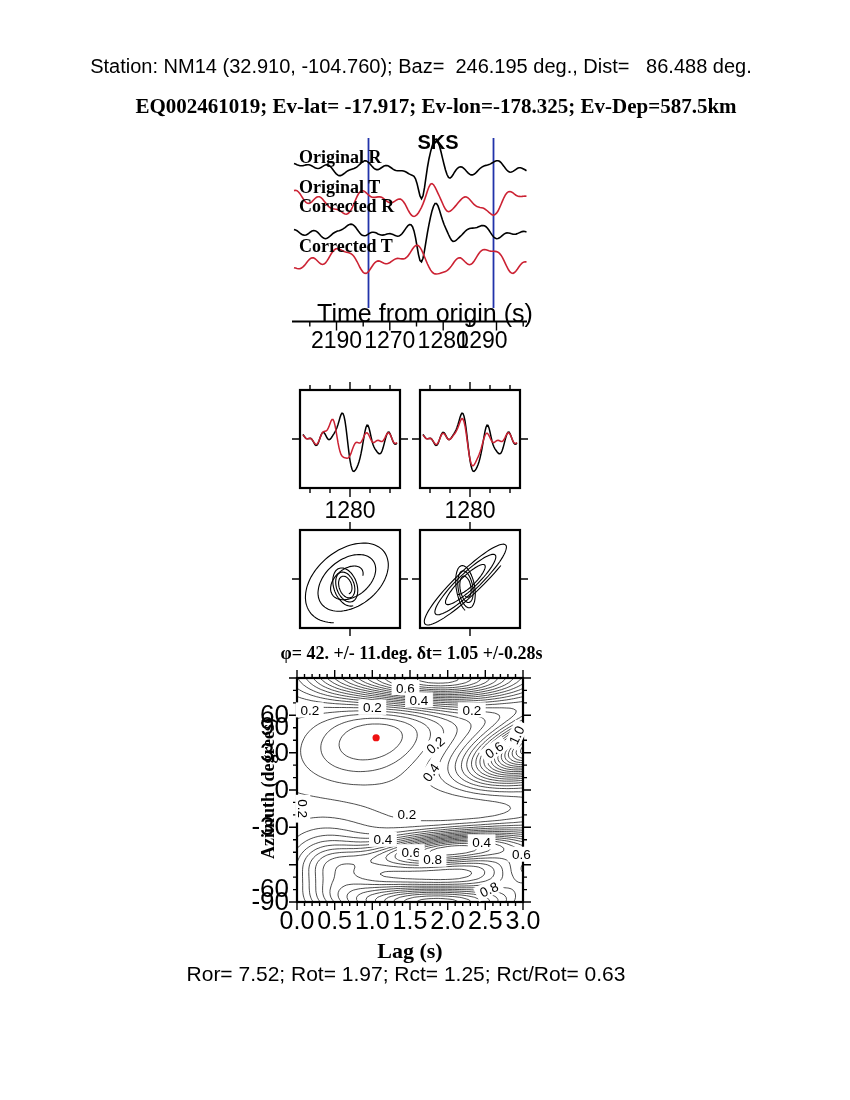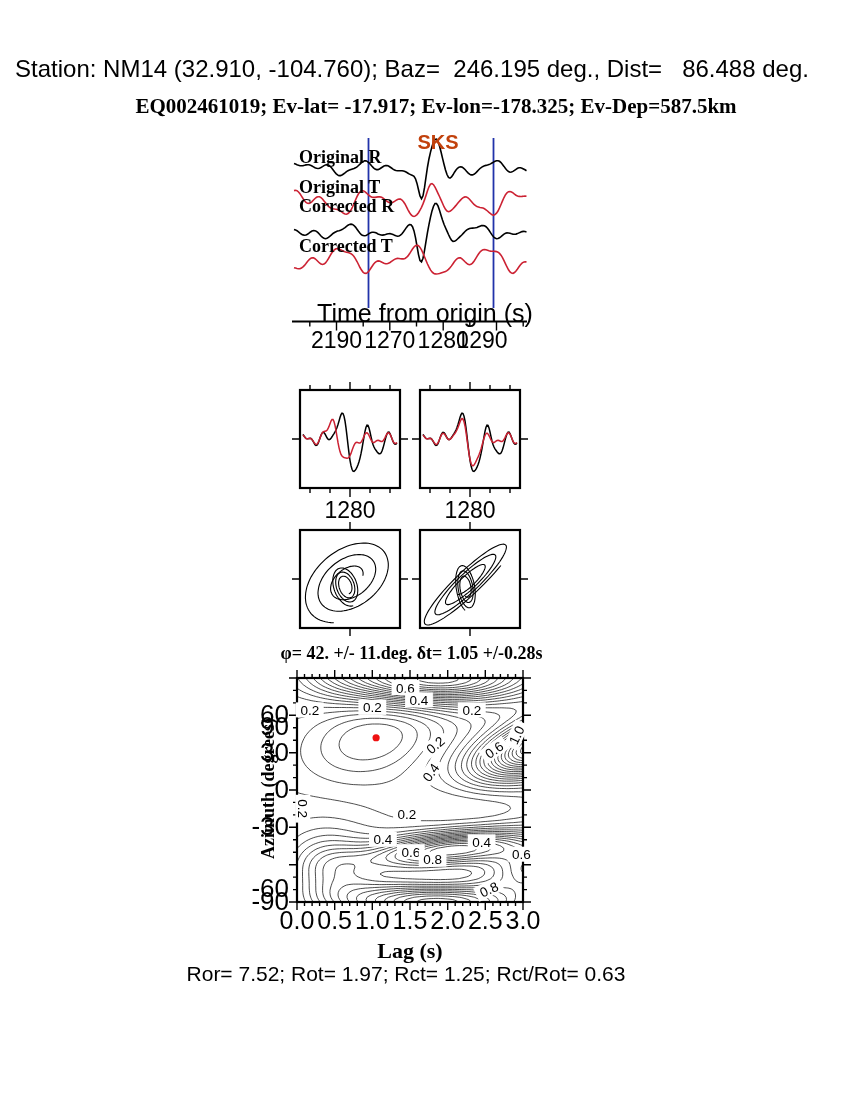--- a/index.html
+++ b/index.html
@@ -1,21 +1,21 @@
 <!DOCTYPE html>
 <html><head>
 <meta charset="utf-8">
 <style>
   html,body{margin:0;padding:0;background:#fff;}
   body{width:850px;height:1100px;position:relative;font-family:"Liberation Sans",sans-serif;color:#000;overflow:hidden;}
   .abs{position:absolute;}
   .ctr{text-align:center;}
   .sans{font-family:"Liberation Sans",sans-serif;}
   .serb{font-family:"Liberation Serif",serif;font-weight:bold;}
-  #h1{left:0;top:55px;width:824px;font-size:24px;white-space:pre;}
+  #h1{left:9px;top:55px;width:824px;font-size:20px;white-space:pre;}
   #h2{left:0;top:94px;width:816px;font-size:21px;padding-left:28px;}
   #sks{left:407px;top:131px;width:62px;font-size:20px;font-weight:bold;}
   .trlab{left:299px;font-size:18px;}
   #tl0{top:147px;} #tl1{top:177px;} #tl2{top:196px;} #tl3{top:236px;}
   #taxlab{left:310px;top:299px;width:230px;font-size:25px;}
   .ttick{top:327px;width:90px;font-size:23px;}
   .ptick{top:497px;width:90px;font-size:23px;}
   #ctitle{left:0;top:643px;width:823px;font-size:18px;}
   #ylab{left:168px;top:778px;width:200px;font-size:18px;transform:rotate(-90deg);}
   .ytick{left:201px;width:88px;text-align:right;font-size:26px;}
@@ -145,21 +145,21 @@
         <rect x="-13.899999999999999" y="-8" width="27.799999999999997" height="15" fill="#ffffff"></rect>
         <text x="0" y="4.5" text-anchor="middle" font-size="13.5px" font-family="&quot;Liberation Sans&quot;,sans-serif" fill="#000">0.8</text>
       </g>
       <circle cx="376.1" cy="737.7333333333333" r="3.6" fill="#ee1111"></circle>
     </g>
 </svg>
 
 <div id="h1" class="abs ctr sans">Station: NM14 (32.910, -104.760); Baz=  246.195 deg., Dist=   86.488 deg.</div>
 <div id="h2" class="abs ctr serb">EQ002461019; Ev-lat= -17.917; Ev-lon=-178.325; Ev-Dep=587.5km</div>
 
-<div id="sks" class="abs ctr sans" style="color: #c2410c;">SKS</div>
+<div id="sks" class="abs ctr sans" style="color: #000000;">SKS</div>
 <div id="tl0" class="abs serb trlab">Original R</div>
 <div id="tl1" class="abs serb trlab">Original T</div>
 <div id="tl2" class="abs serb trlab">Corrected R</div>
 <div id="tl3" class="abs serb trlab">Corrected T</div>
 <div id="taxlab" class="abs ctr sans">Time from origin (s)</div>
 
 <div id="ctitle" class="abs ctr serb">φ= 42. +/- 11.deg. δt= 1.05 +/-0.28s</div>
 <div id="ylab" class="abs ctr serb">Azimuth (degrees)</div>
 <div id="xlab" class="abs ctr serb">Lag (s)</div>
 <div id="footer" class="abs ctr sans">Ror= 7.52; Rot= 1.97; Rct= 1.25; Rct/Rot= 0.63</div>

